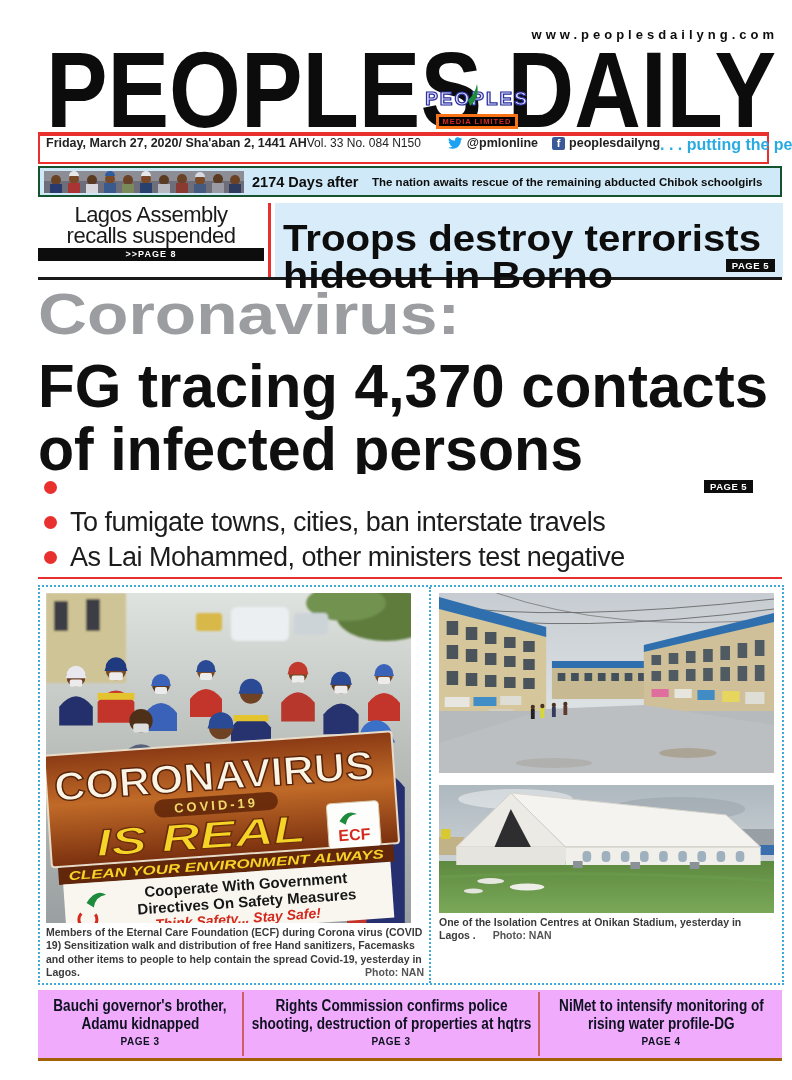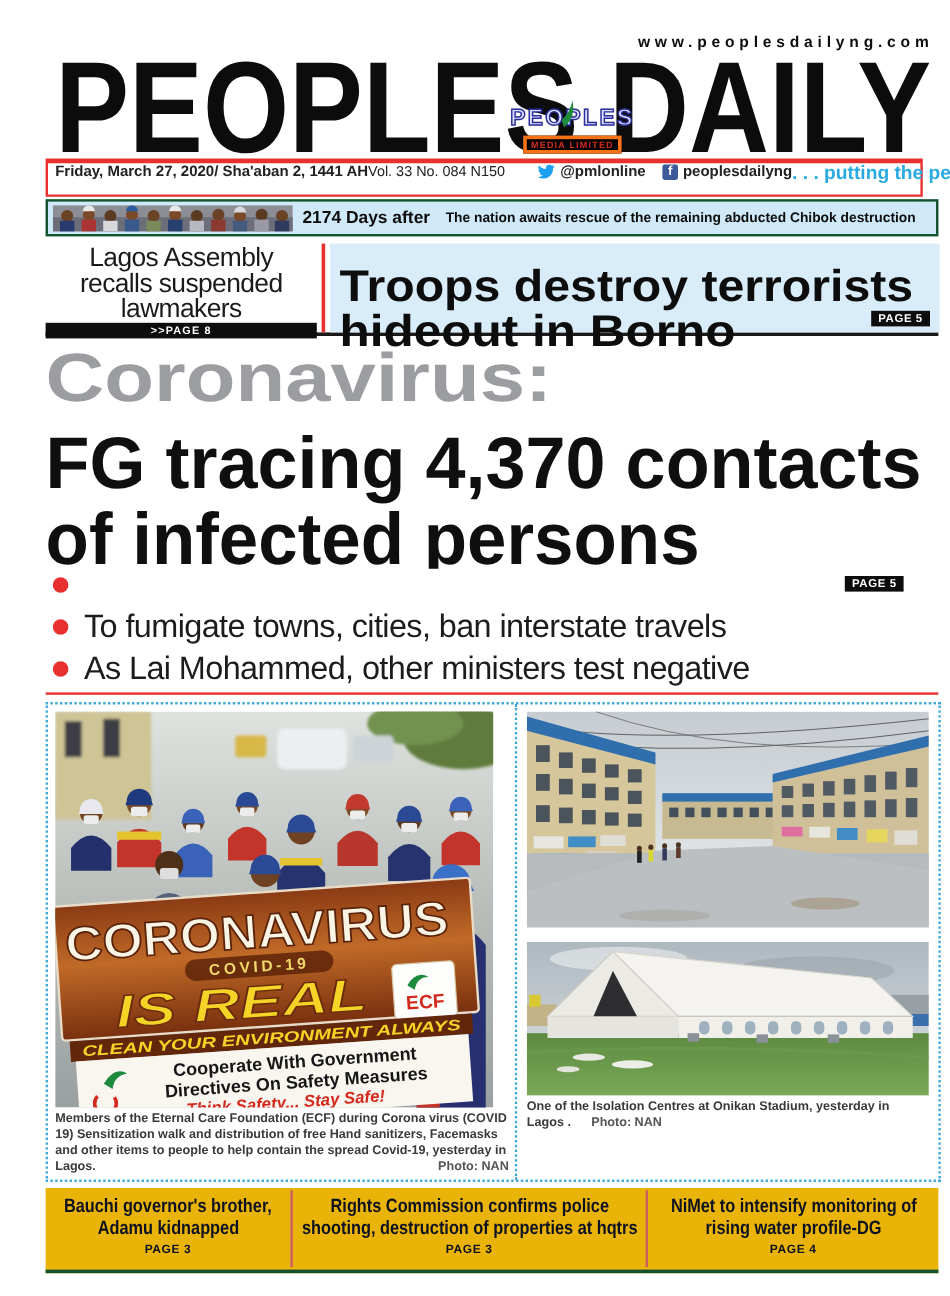--- a/index.html
+++ b/index.html
@@ -65,22 +65,22 @@
   .photosec{position:absolute;top:585px;left:38px;right:8px;height:396px;
             border:2px dotted #3fa9d9;display:flex;background:#fff;}
   .ps-left{width:378px;flex:0 0 auto;border-right:2px dotted #3fa9d9;padding:6px 5px 0 6px;}
   .ps-right{flex:1;padding:6px 8px 0 8px;}
   .caption{font-size:10.5px;font-weight:bold;color:#3a3a3a;line-height:1.28;margin-top:3px;}
   .caption .credit{float:right;color:#555;font-weight:bold;}
   .caption .credit-inline{color:#555;margin-left:14px;}
   .photo-frame{display:block;}
 
   
-  .bottomband{position:absolute;top:990px;left:38px;right:10px;height:68px;background:#eab308;
-              border-bottom:3px solid #14532d;display:flex;}
+  .bottomband{position:absolute;top:990px;left:38px;right:10px;height:68px;background:#f0abfc;
+              border-bottom:3px solid #a16207;display:flex;}
   .bb-col{display:flex;flex-direction:column;align-items:center;justify-content:flex-start;
           padding-top:7px;}
   .bb-col .bline{display:block;white-space:nowrap;font-size:16px;font-weight:bold;color:#0e1220;
                  line-height:1.12;transform:scaleX(0.85);transform-origin:center;}
   .bb-page{font-size:10px;font-weight:bold;color:#0e1220;margin-top:3px;letter-spacing:0.5px;}
   .bb-div{width:2px;background:#cc5f5f;margin:2px 0;}
   .bb-1{width:204px;} .bb-2{width:294px;} .bb-3{flex:1;}
 </style>
 </head>
 <body>
@@ -142,29 +142,28 @@
         <circle cx="156" cy="9" r="5" fill="#7a4a28"></circle>
           <path d="M151 6 A5 5 0 0 1 161 6 Z" fill="#d8d8e0"></path>
         <rect x="150" y="13" width="12" height="9" fill="#445a7e"></rect>
         <circle cx="174" cy="8" r="5" fill="#5a3a20"></circle>
           <rect x="168" y="12" width="12" height="10" fill="#9a9aa4"></rect>
         <circle cx="191" cy="9" r="5" fill="#6a4226"></circle>
           <rect x="185" y="13" width="12" height="9" fill="#2e3a5e"></rect>
       </g>
     </svg>
     <span class="chibok-days">2174 Days after</span>
-    <span class="chibok-msg">The nation awaits rescue of the remaining abducted Chibok destruction</span>
+    <span class="chibok-msg">The nation awaits rescue of the remaining abducted Chibok schoolgirls</span>
   </div>
 
   <div class="topstories">
     <div class="ts-left">
       <div class="hl">
         <span>Lagos Assembly</span>
         <span>recalls suspended</span>
-        <span>lawmakers</span>
       </div>
       <div class="ts-pagebar">&gt;&gt;PAGE 8</div>
     </div>
     <div class="ts-divider"></div>
     <div class="ts-right">
       <svg width="500" height="72" viewBox="0 0 500 72">
         <text x="0" y="30" font-size="37" font-weight="bold" fill="#0d0d0d" textLength="478" lengthAdjust="spacingAndGlyphs">Troops destroy terrorists</text>
         <text x="0" y="67" font-size="37" font-weight="bold" fill="#0d0d0d" textLength="330" lengthAdjust="spacingAndGlyphs">hideout in Borno</text>
       </svg>
       <span class="page-badge">PAGE 5</span>

